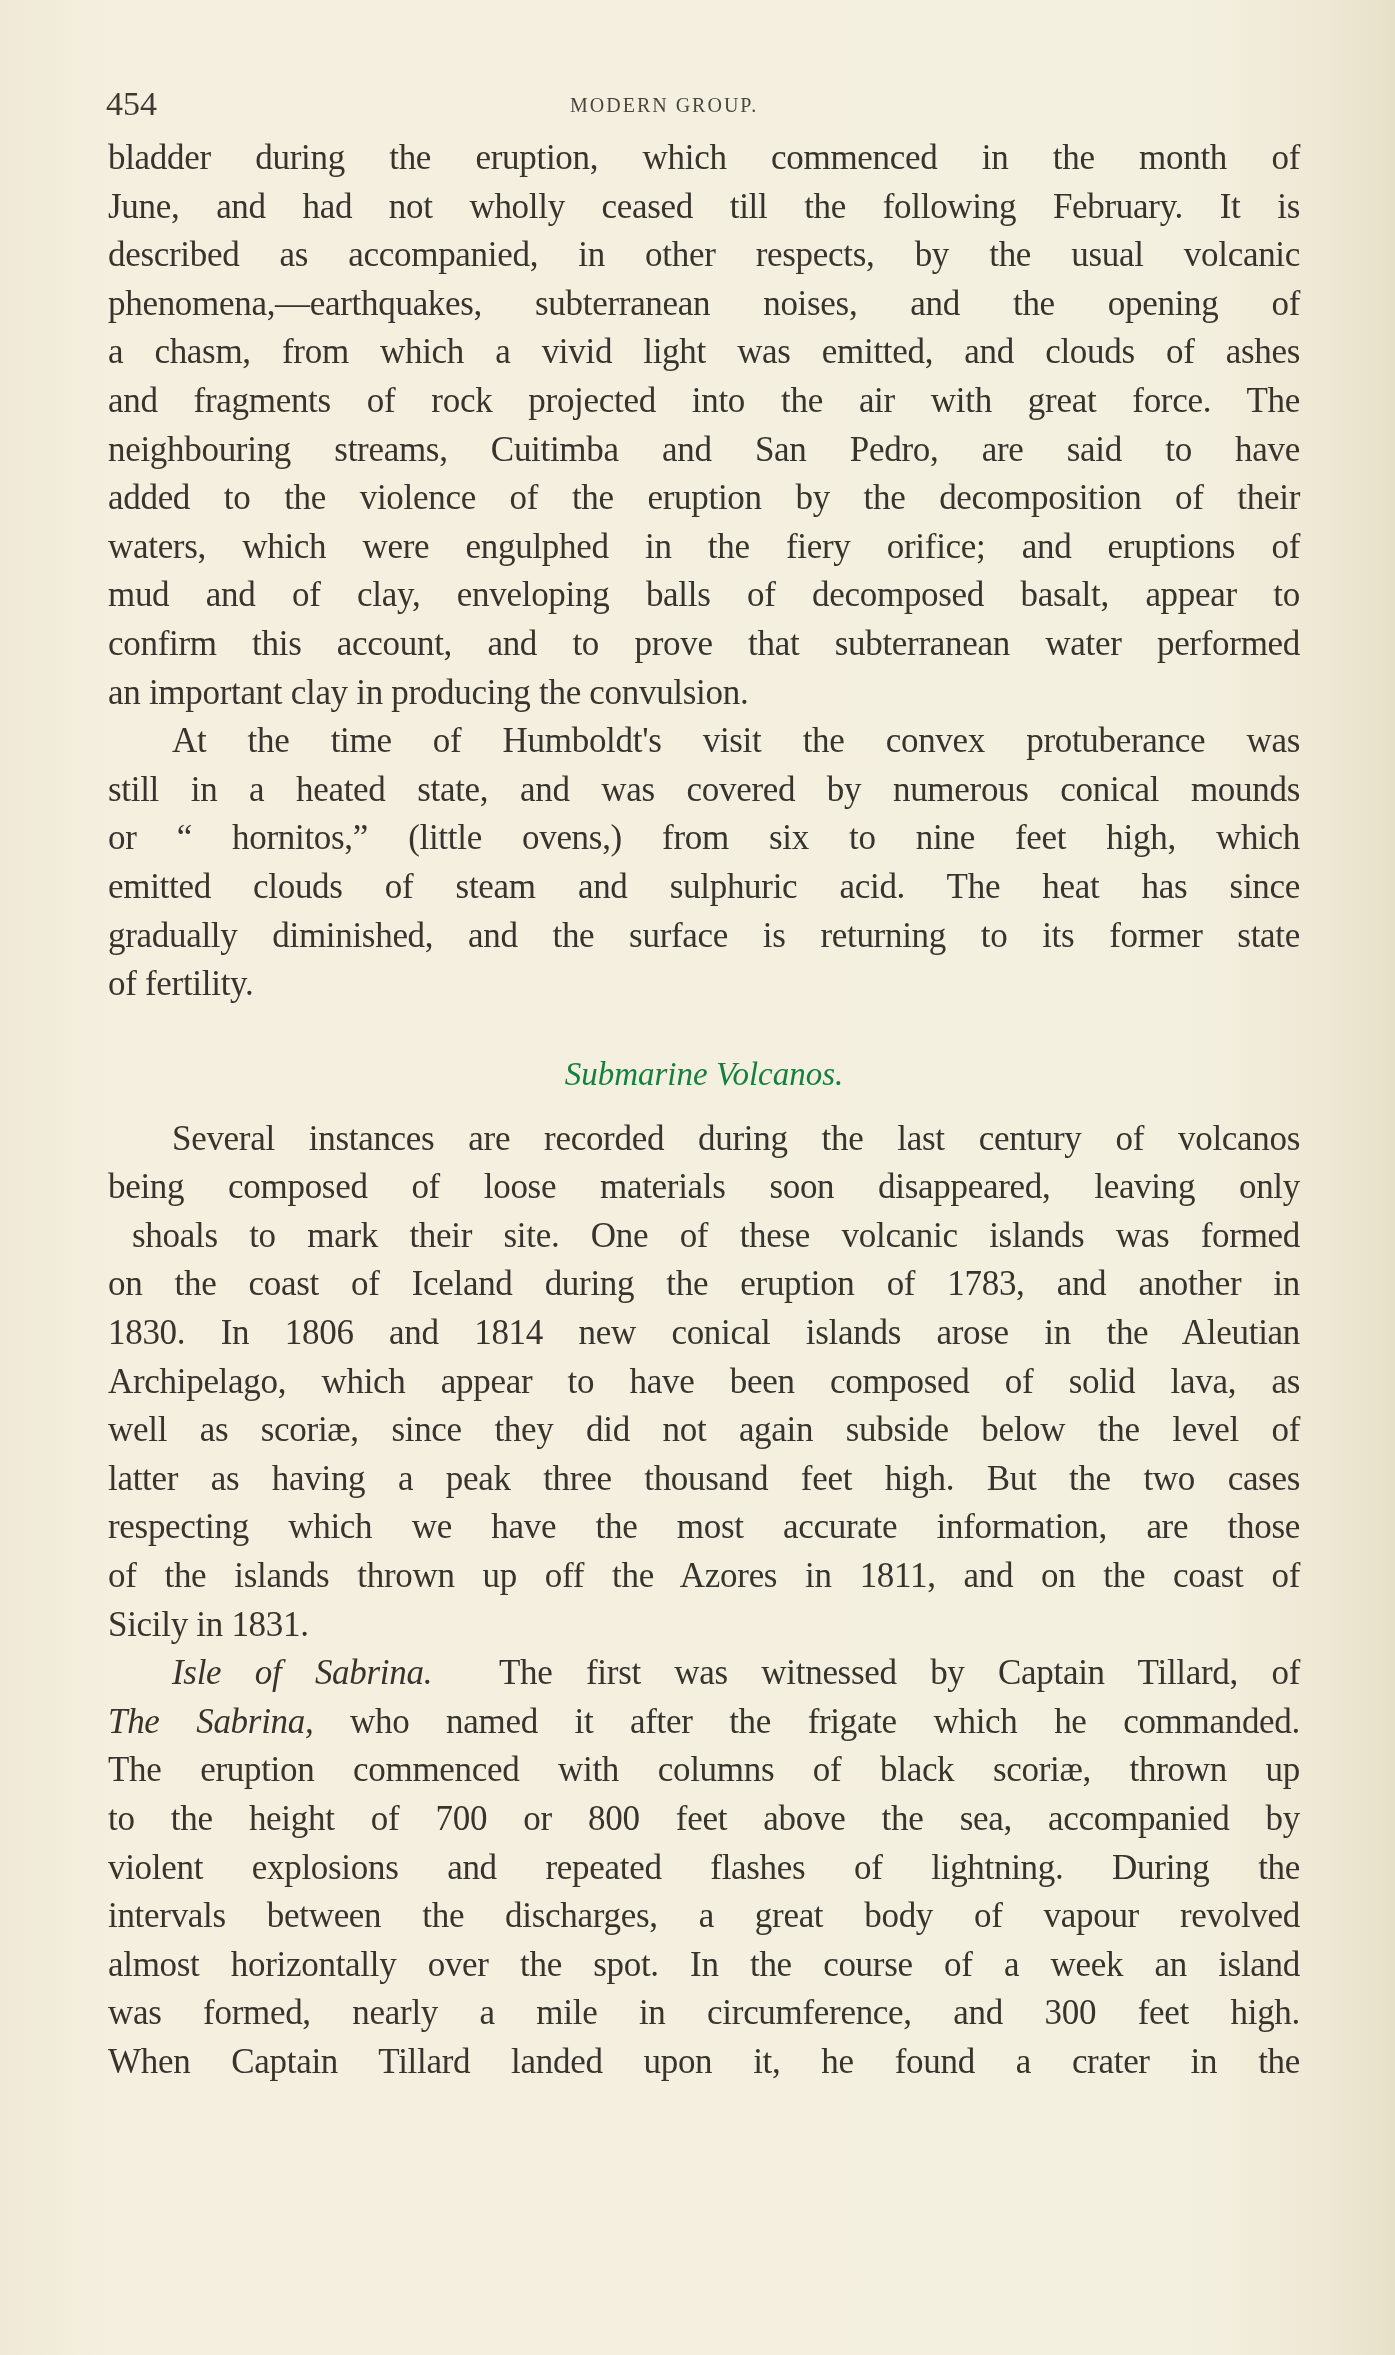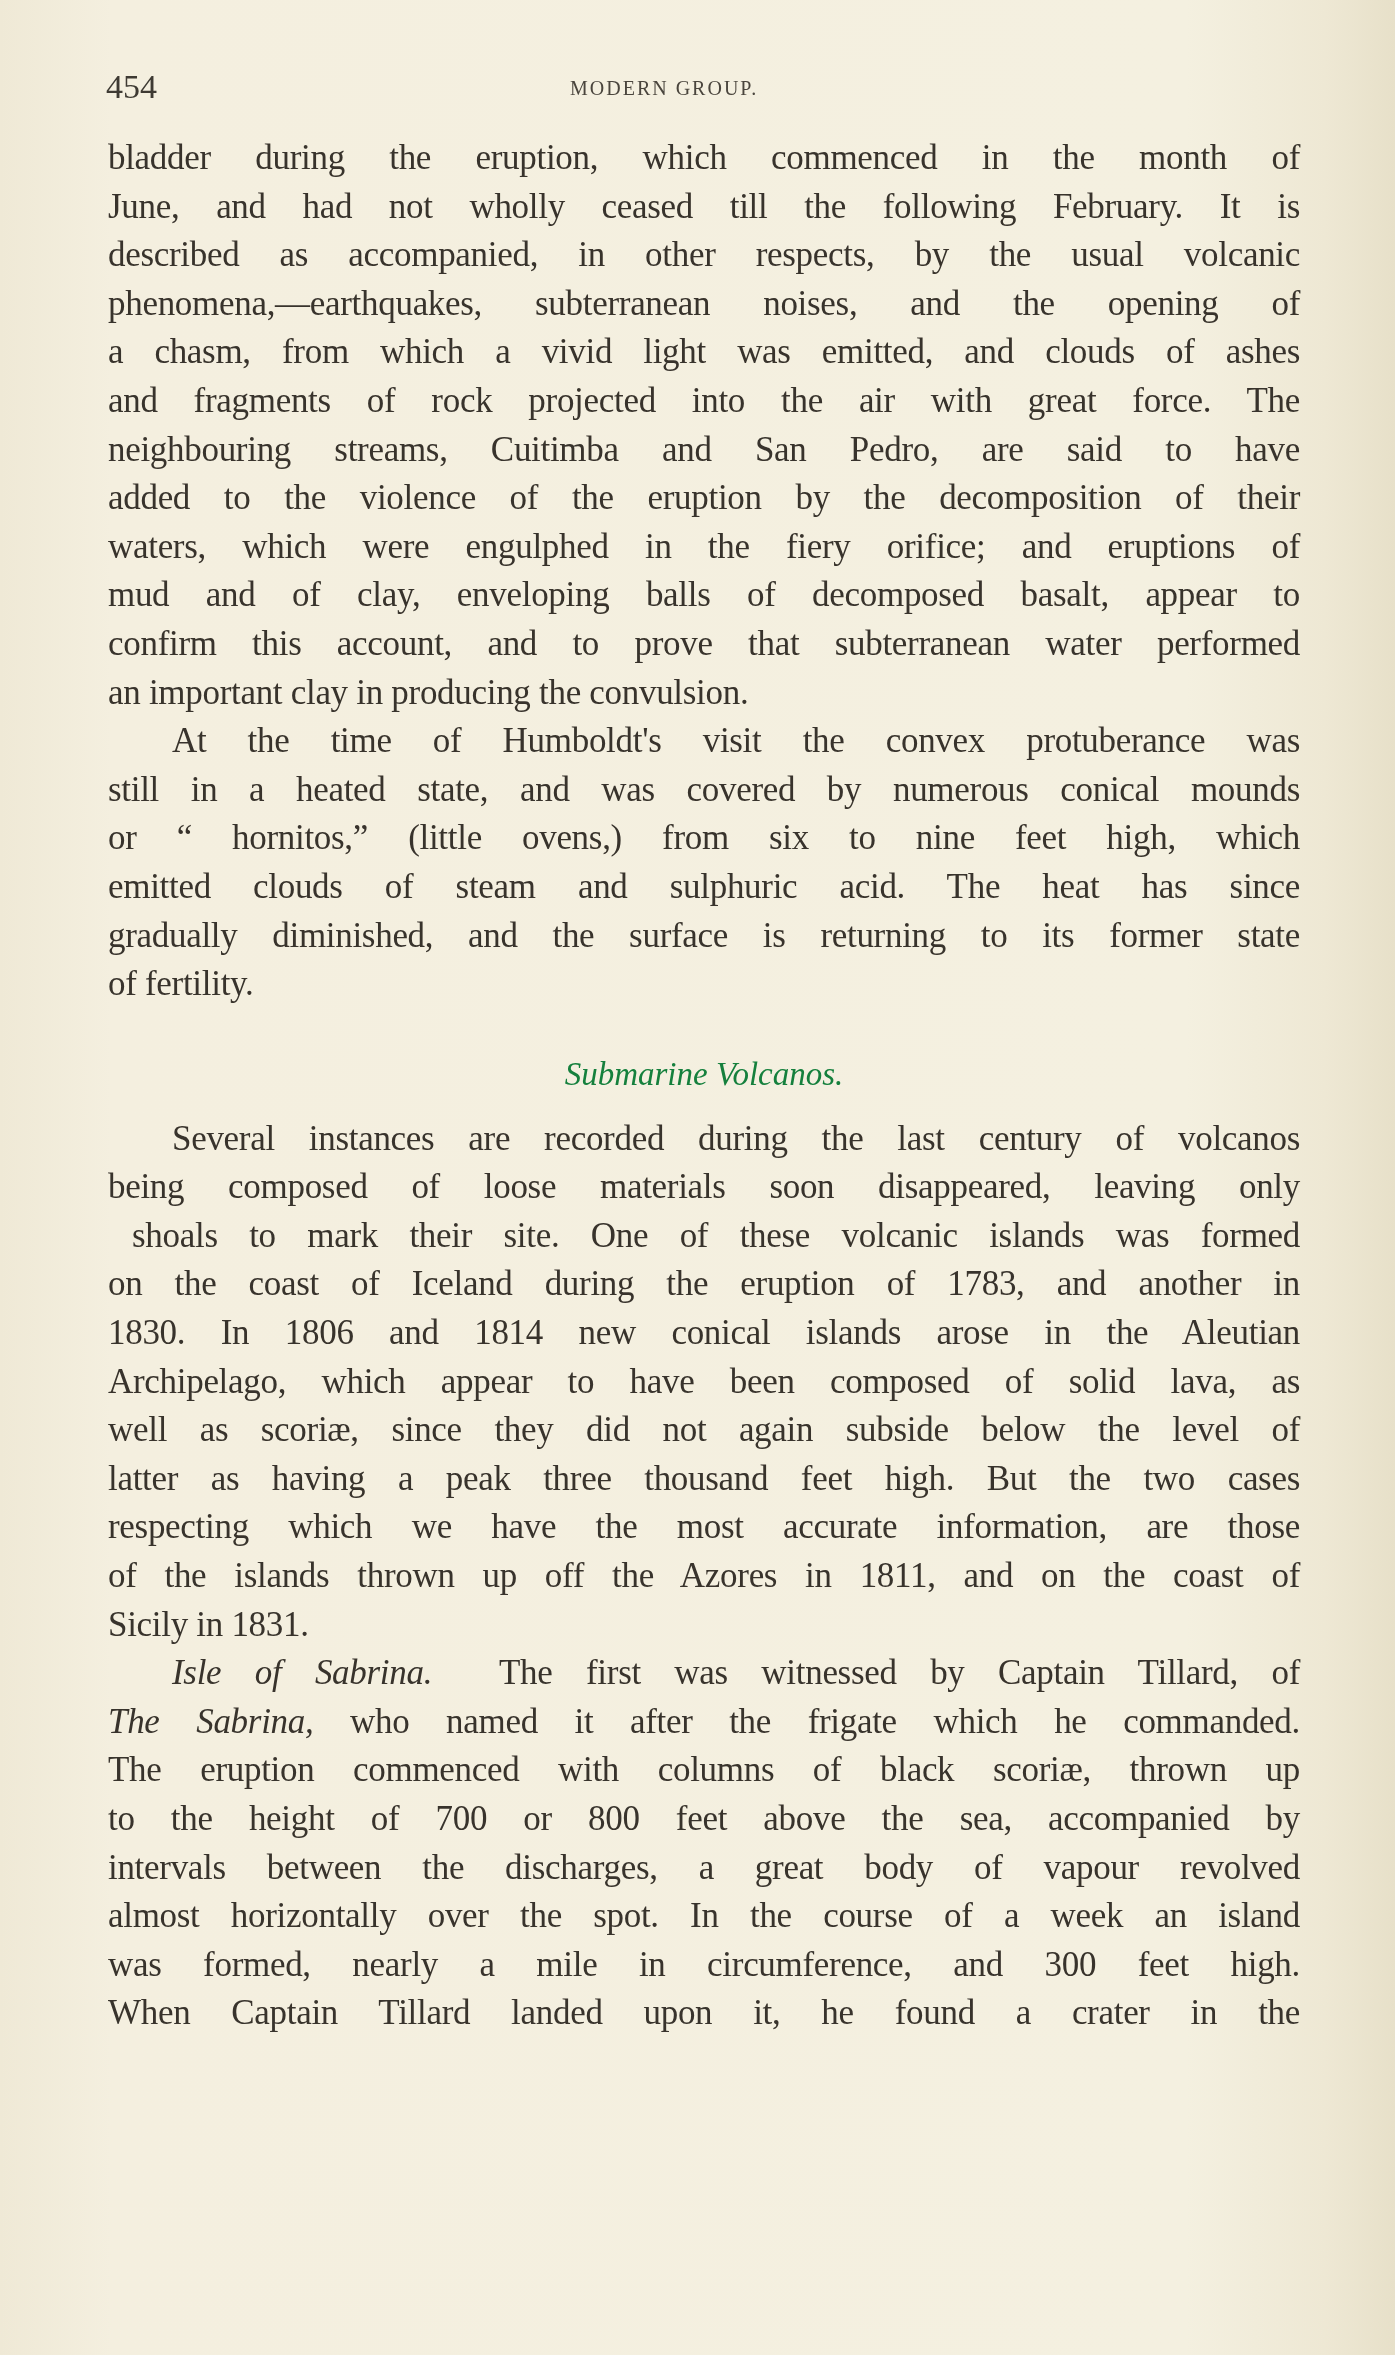--- a/index.html
+++ b/index.html
@@ -5,21 +5,21 @@
   html, body { margin: 0; padding: 0; }
   body {
     width: 1395px; height: 2355px; overflow: hidden;
     background: #f2eddc;
     background-image: linear-gradient(90deg, #efe9d6 0%, #f4efdf 8%, #f4f0e0 85%, #eee8d4 95%, #e7e0c9 100%);
     position: relative;
     color: #38332c;
     font-family: "Liberation Serif", "DejaVu Serif", serif;
   }
   .running-head {
-    position: absolute; top: 67px; left: 106px; width: 1194px; height: 40px;
+    position: absolute; top: 84px; left: 106px; width: 1194px; height: 40px;
   }
   .page-number {
     position: absolute; left: 0; top: 0;
     font-size: 34px; line-height: 40px; color: #3e3a33;
   }
   .running-title {
     position: absolute; left: 464px; top: 6px;
     font-size: 20px; letter-spacing: 2px; line-height: 30px; color: #4a453d;
   }
   .body-text {
@@ -89,18 +89,19 @@
     <span class="line" style="white-space: nowrap;">respecting which we have the most accurate information, are those</span>
     <span class="line" style="white-space: nowrap;">of the islands thrown up off the Azores in 1811, and on the coast of</span>
     <span class="line last" style="white-space: nowrap;">Sicily in 1831.</span>
   </div>
 
   <div>
     <span class="line indent" style="white-space: nowrap;"><span class="it">Isle of Sabrina.</span>&nbsp;&nbsp;<span>The first was witnessed by Captain Tillard, of</span></span>
     <span class="line" style="white-space: nowrap;"><span class="it">The Sabrina,</span> <span>who named it after the frigate which he commanded.</span></span>
     <span class="line" style="white-space: nowrap;">The eruption commenced with columns of black scoriæ, thrown up</span>
     <span class="line" style="white-space: nowrap;">to the height of 700 or 800 feet above the sea, accompanied by</span>
+    <span class="line" style="white-space: nowrap;">violent explosions and repeated flashes of lightning.  During the</span>
     <span class="line" style="white-space: nowrap;">intervals between the discharges, a great body of vapour revolved</span>
     <span class="line" style="white-space: nowrap;">almost horizontally over the spot.  In the course of a week an island</span>
     <span class="line" style="white-space: nowrap;">was formed, nearly a mile in circumference, and 300 feet high.</span>
     <span class="line" style="white-space: nowrap;">When Captain Tillard landed upon it, he found a crater in the</span>
   </div>
 </div>
 
 </body></html>

